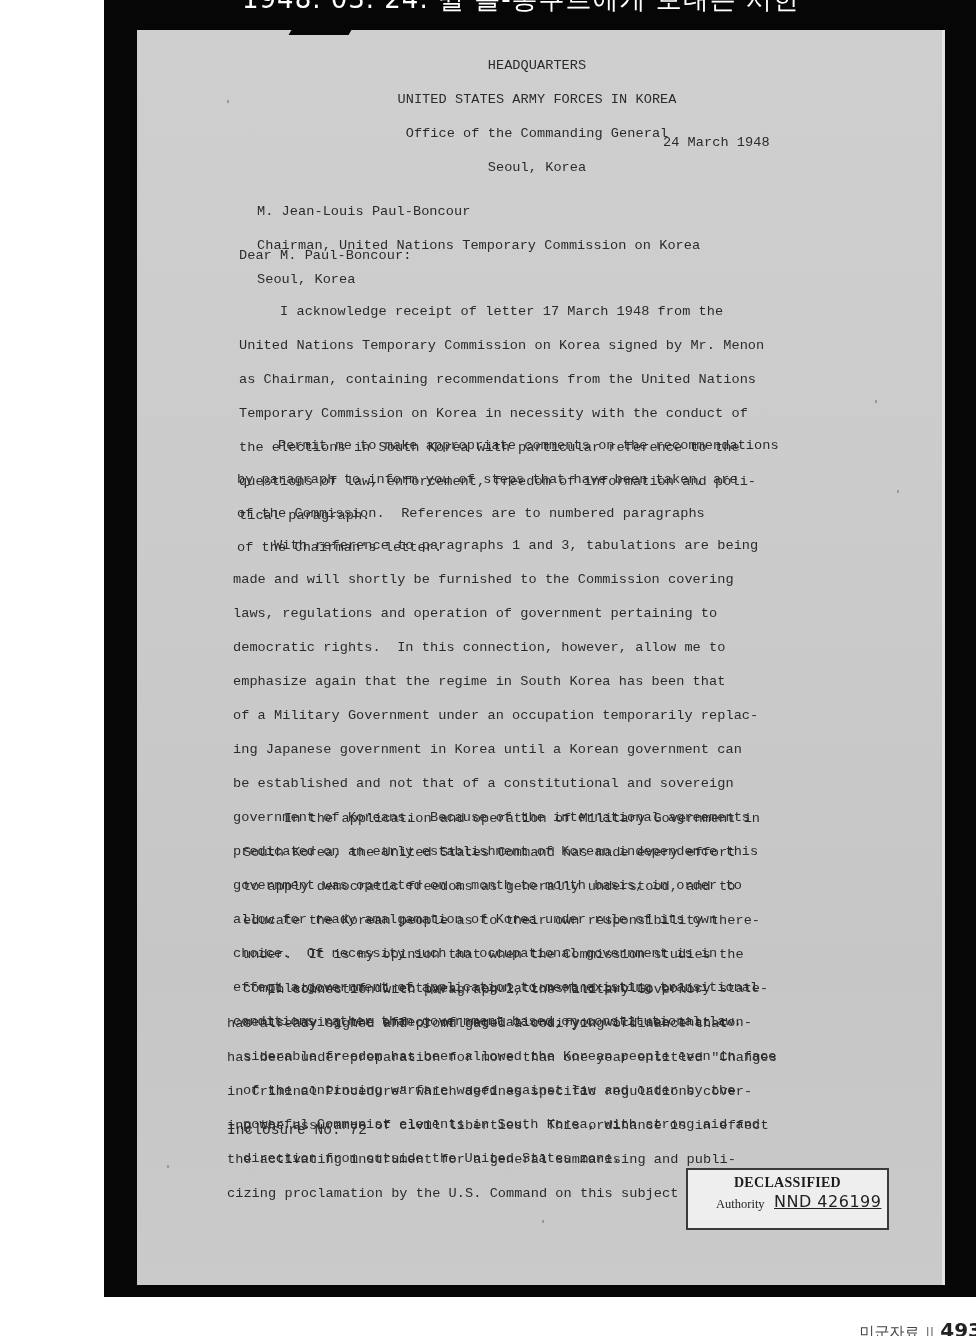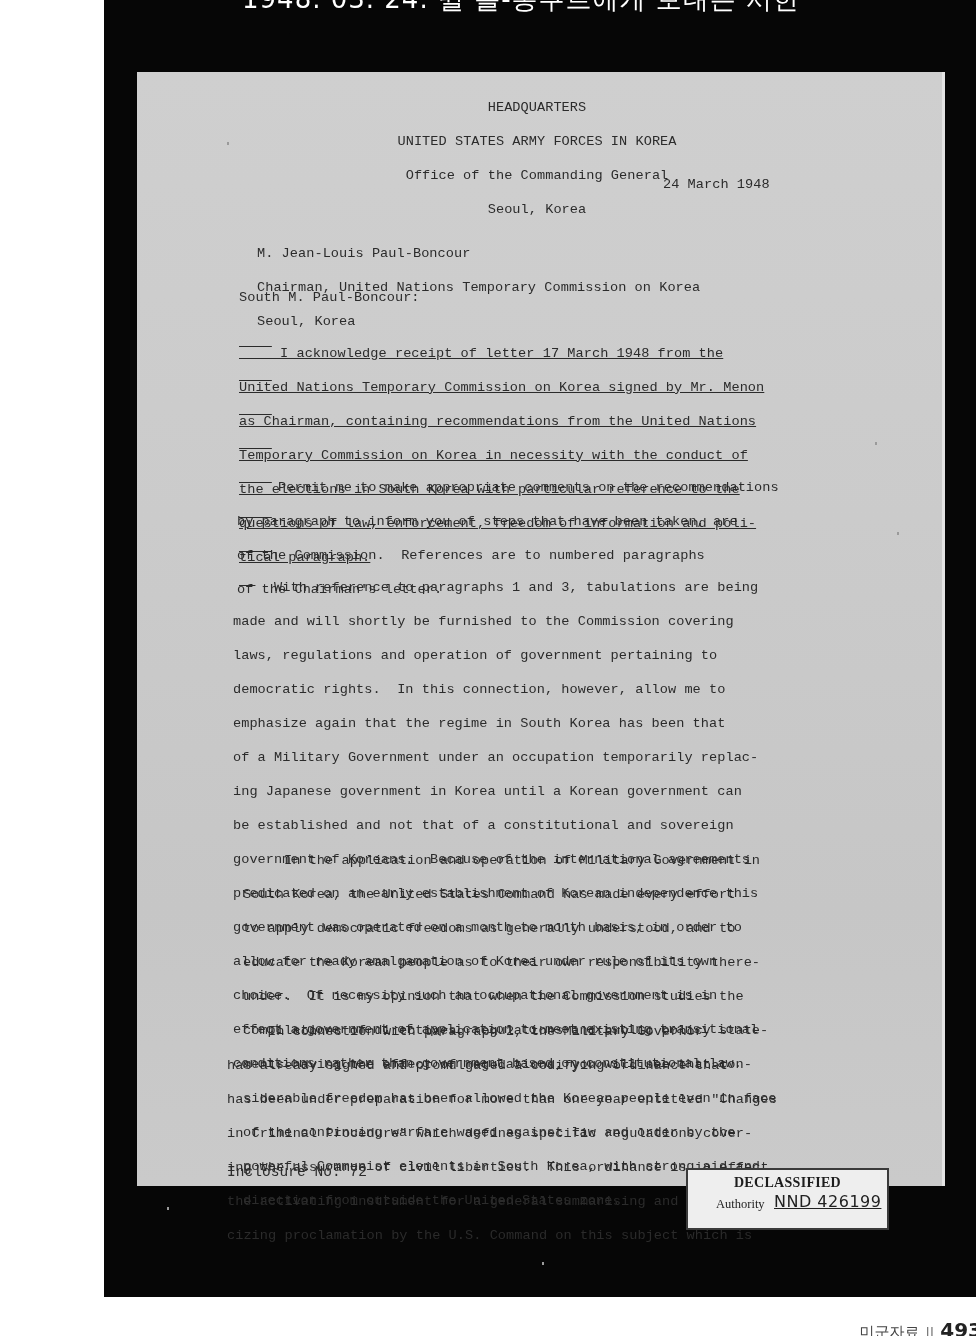--- a/index.html
+++ b/index.html
@@ -11,24 +11,23 @@
     .frame {
       position: absolute; left: 104px; top: 0; width: 872px; height: 1297px;
       background: #060606;
     }
     .caption {
       position: absolute; left: 138px; top: -18px;
       color: #ffffff; font-family: "DejaVu Sans", sans-serif;
       font-size: 26px; letter-spacing: 1px; white-space: nowrap;
     }
     .paper {
-      position: absolute; left: 137px; top: 30px; width: 808px; height: 1114px;
+      position: absolute; left: 137px; top: 30px; width: 808px; height: 1255px;
       background: linear-gradient(180deg, #cfcfcf 0%, #cbcbcb 40%, #c6c6c6 75%, #cacaca 100%);
       box-shadow: inset -3px 0 0 #e4e4e4;
-      margin-top: 42px;
     }
     .tear {
       position: absolute; left: 290px; top: 30px; width: 60px; height: 5px;
       background: #060606; transform: skewX(-30deg);
     }
     .type {
       position: absolute; color: #2b2b2b;
       font-family: "Liberation Mono", "DejaVu Sans Mono", monospace;
       font-size: 13.6px; line-height: 11.35px; white-space: pre; letter-spacing: 0.05px;
     }
@@ -76,23 +75,23 @@
   </div>
 
   <div class="type" style="left:526px; top:107px;">24 March 1948</div>
 
   <div class="type" style="left:120px; top:153px;">
     <div>M. Jean-Louis Paul-Boncour</div>
     <div>Chairman, United Nations Temporary Commission on Korea</div>
     <div>Seoul, Korea</div>
   </div>
 
-  <div class="type" style="left:102px; top:220px;">South M. Paul-Boncour:</div>
+  <div class="type" style="left:102px; top:220px;">Dear M. Paul-Boncour:</div>
 
-  <div class="type" style="left:102px; top:253px;text-decoration:underline;">
+  <div class="type" style="left:102px; top:253px;">
     <div>     I acknowledge receipt of letter 17 March 1948 from the</div>
     <div>United Nations Temporary Commission on Korea signed by Mr. Menon</div>
     <div>as Chairman, containing recommendations from the United Nations</div>
     <div>Temporary Commission on Korea in necessity with the conduct of</div>
     <div>the elections in South Korea with particular reference to the</div>
     <div>questions of law, enforcement, freedom of information and poli-</div>
     <div>tical paragraph.</div>
   </div>
 
   <div class="type" style="left:100px; top:387px;">

